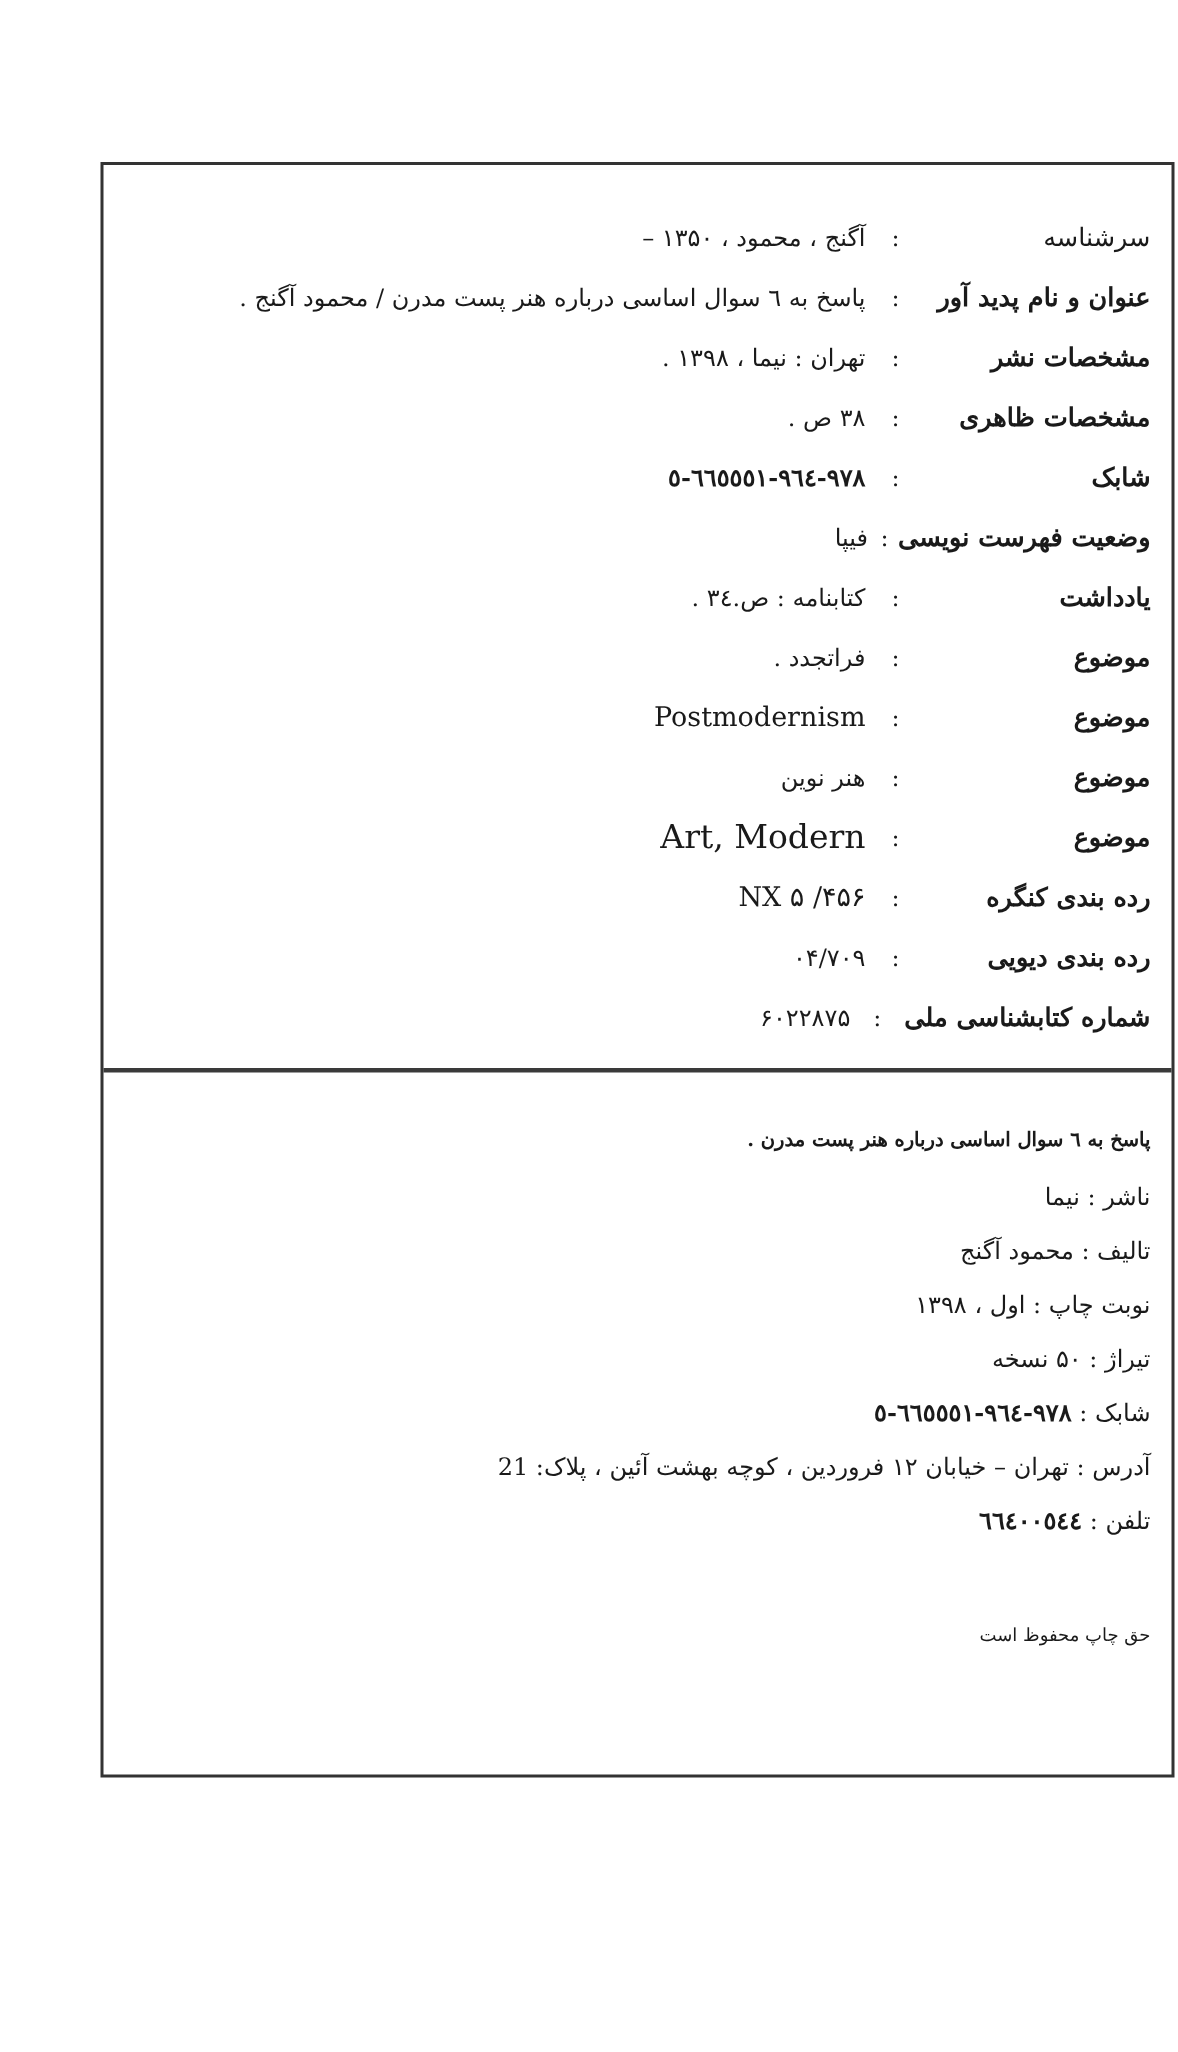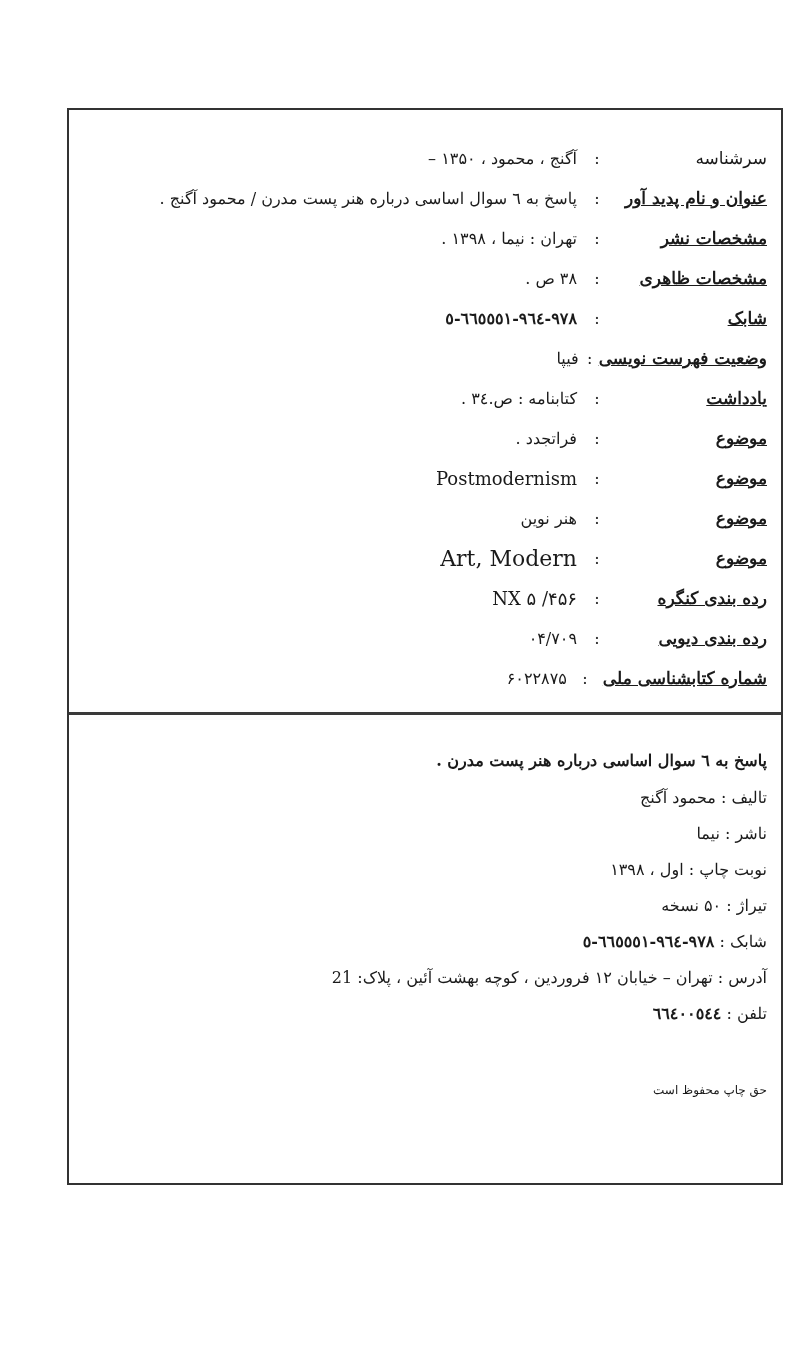--- a/index.html
+++ b/index.html
@@ -20,30 +20,30 @@
     }
     .cip {
       position: absolute; right: 14px; top: 28px; width: 680px;
       direction: rtl;
     }
     .row {
       display: flex; flex-direction: row; align-items: center;
       height: 40px; font-size: 16px; white-space: nowrap;
     }
     .row .label { width: 150px; font-size: 17px; }
-    .row .label.bold { font-weight: bold; text-decoration: underline; }
+    .row .label.bold { font-weight: bold; }
     .row .colon { width: 40px; text-align: center; }
     .row .value { text-align: right; }
     .row .value.ltr { direction: ltr; unicode-bidi: embed; }
     .row.tight .colon { width: 10px; margin-right: 4px; }
     .imprint {
       position: absolute; right: 14px; top: 632px; width: 680px;
       direction: rtl; text-align: right;
     }
-    .imprint .title { font-size: 16px; font-weight: bold; height: 38px; line-height: 38px; }
+    .imprint .title { font-size: 13px; font-weight: bold; height: 38px; line-height: 38px; }
     .imprint .line { font-size: 16px; height: 36px; line-height: 36px; }
     .imprint .line .bold-val { font-weight: bold; }
     .imprint .copyright { font-size: 12px; margin-top: 40px; height: 36px; line-height: 36px; }
   </style>
 </head>
 <body>
 
 <div class="frame">
 
   <div class="cip">
@@ -116,22 +116,22 @@
       <span class="label bold" style="width:auto">شماره کتابشناسی ملی</span>
       <span class="colon" style="width:36px">:</span>
       <span class="value">۶۰۲۲۸۷۵</span>
     </div>
   </div>
 
   <div class="divider"></div>
 
   <div class="imprint">
     <div class="title">پاسخ به ٦ سوال اساسی درباره هنر پست مدرن .</div>
+    <div class="line">ناشر : نیما</div>
     <div class="line">تالیف : محمود آگنج</div>
-    <div class="line">ناشر : نیما</div>
     <div class="line">نوبت چاپ : اول ، ۱۳۹۸</div>
     <div class="line">تیراژ : ۵۰ نسخه</div>
     <div class="line">
       <span>شابک : </span><span class="bold-val" style="direction:ltr;unicode-bidi:embed">٩٧٨-٩٦٤-٦٦٥٥٥١-٥</span>
     </div>
     <div class="line">آدرس : تهران – خیابان ۱۲ فروردین ، کوچه بهشت آئین ، پلاک: 21</div>
     <div class="line">
       <span>تلفن : </span><span class="bold-val">٦٦٤٠٠٥٤٤</span>
     </div>
     <div class="copyright">حق چاپ محفوظ است</div>

